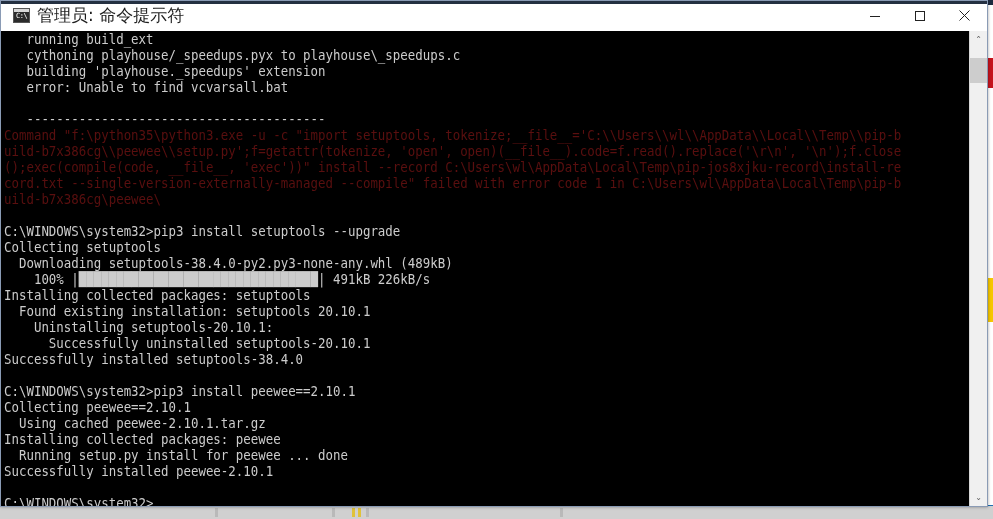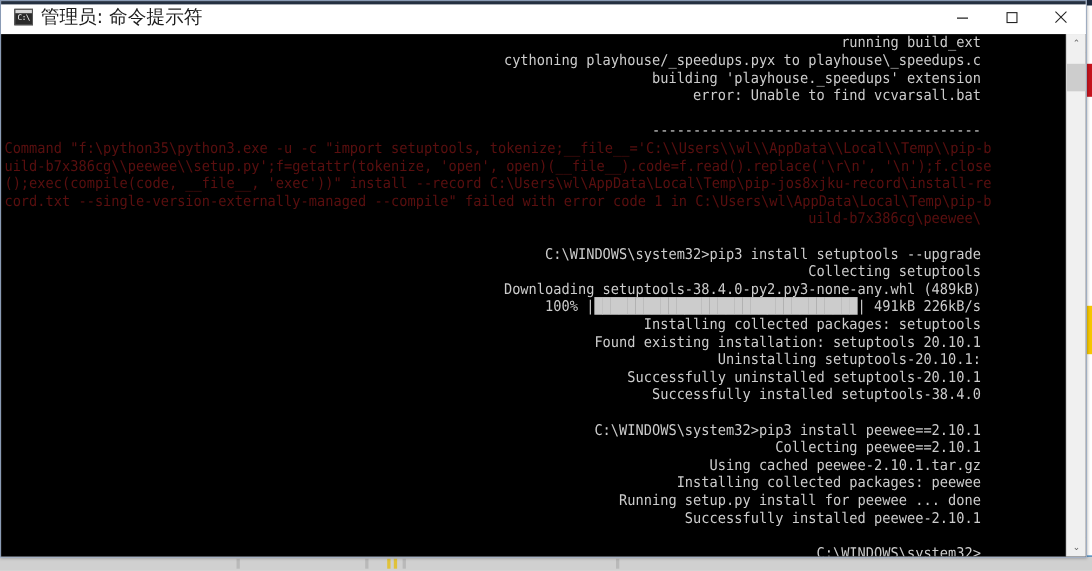--- a/index.html
+++ b/index.html
@@ -158,21 +158,20 @@
     cursor: default;
   }
   .win-btn svg { display:block; }
 
   .console-body {
     flex: 1 1 auto;
     background: #000000;
     position: relative;
     display: flex;
     overflow: hidden;
-    text-align: right;
   }
   .console-text {
     flex: 1 1 auto;
     position: relative;
     overflow: hidden;
     padding-left: 3px;
   }
   .cline {
     font-family: "DejaVu Sans Mono", "Liberation Mono", monospace;
     font-size: 13.5px;

